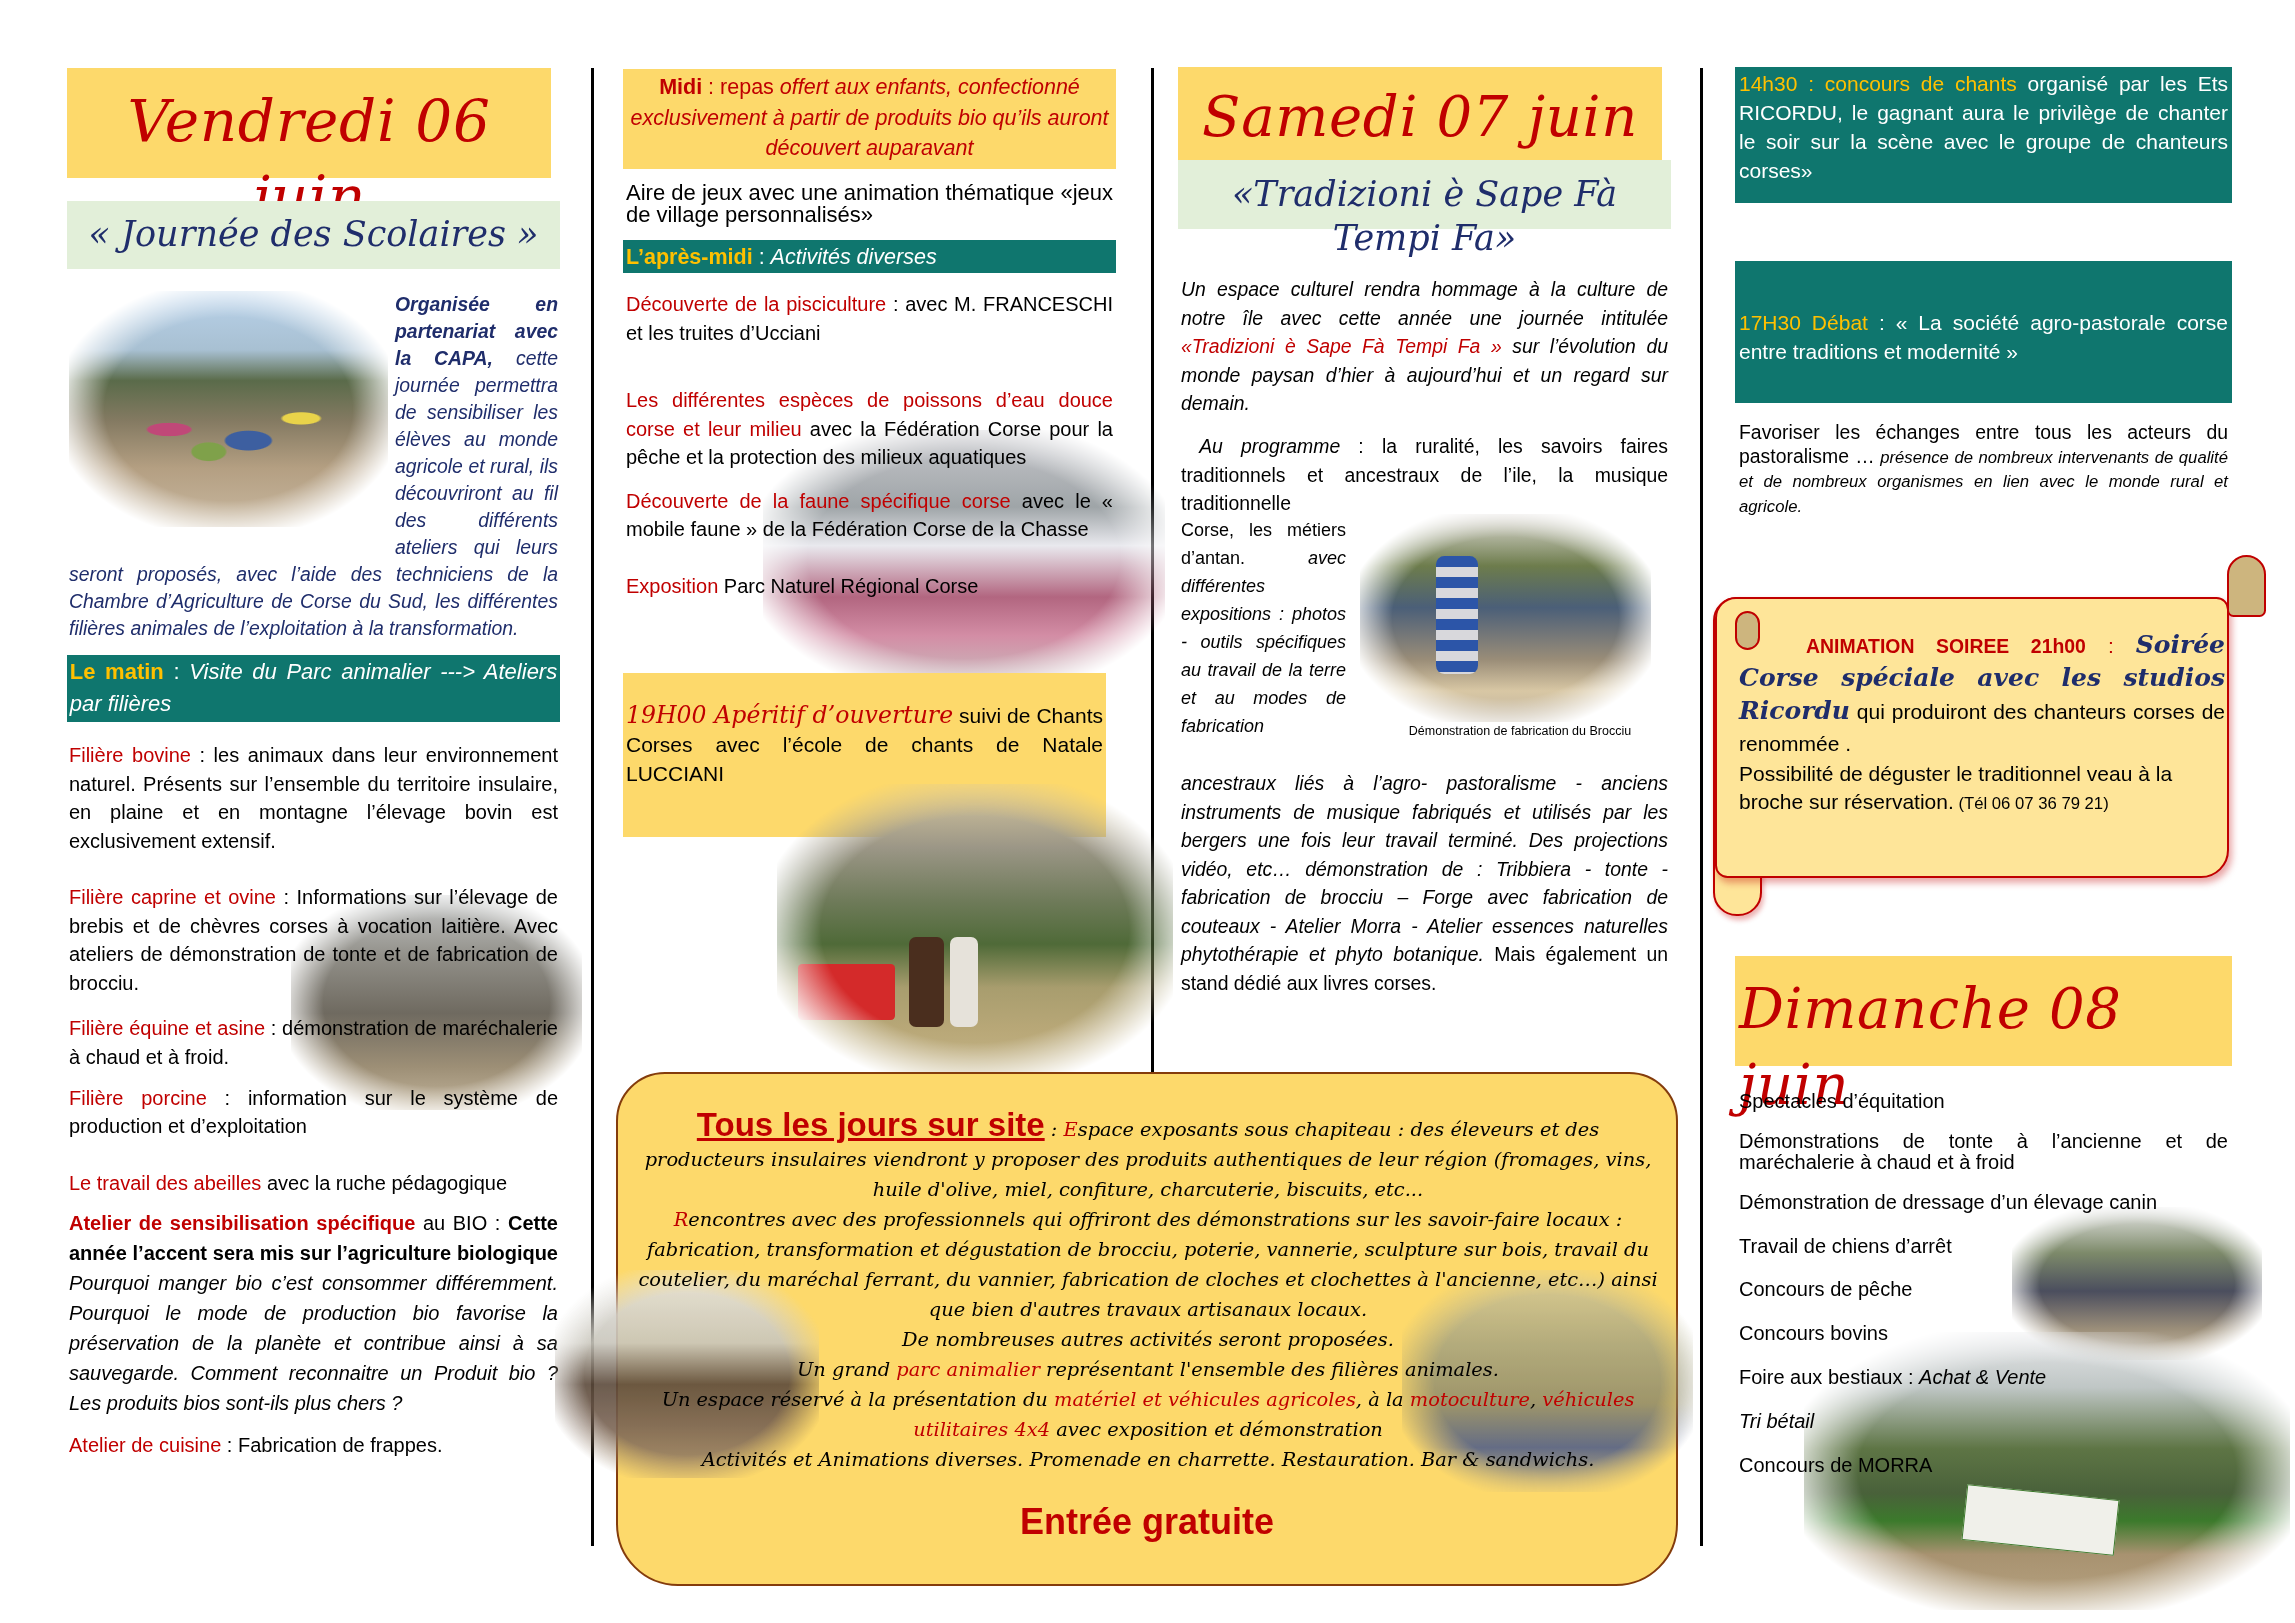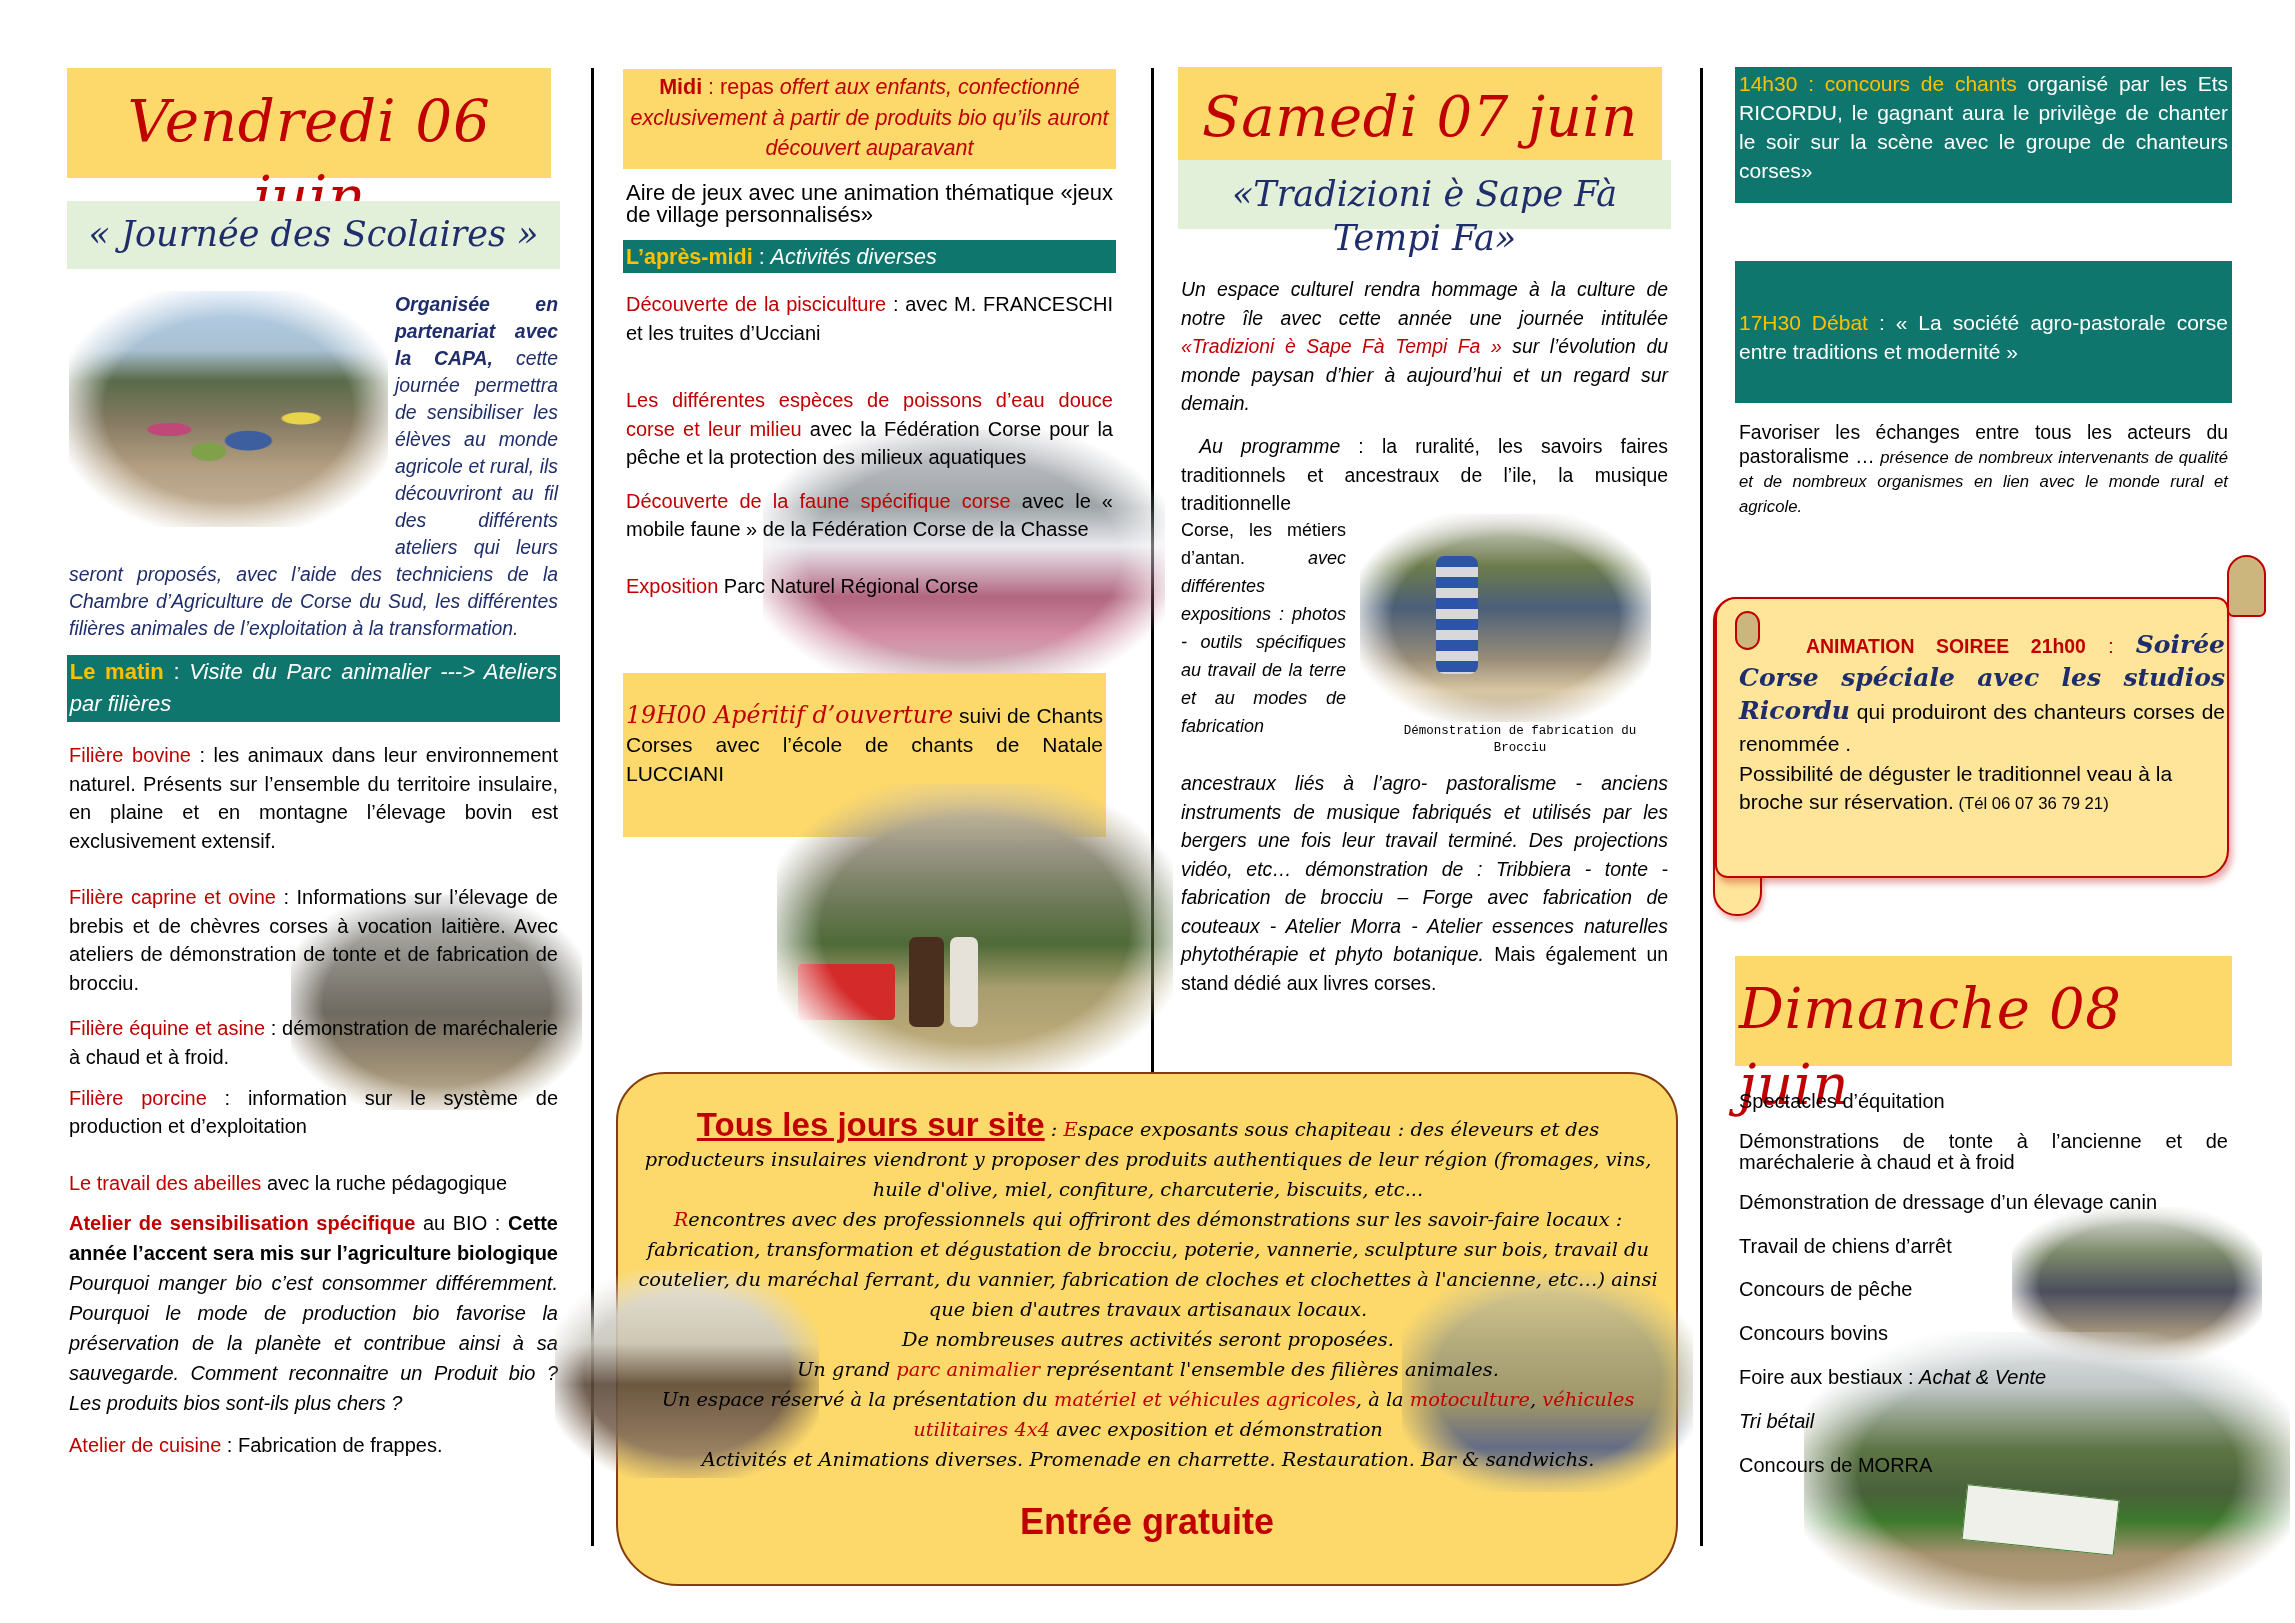--- a/index.html
+++ b/index.html
@@ -151,21 +151,21 @@
   <span>Un espace culturel rendra hommage à la culture de notre île avec cette année une journée intitulée </span><span class="red">«Tradizioni è Sape Fà Tempi Fa »</span><span> sur l’évolution du monde paysan d’hier à aujourd’hui et un regard sur demain.</span>
 </div>
 
 <div class="abs body-text" style="left:1181px; top:432px; width:487px; font-size:19.4px; line-height:28.5px;">
   &nbsp;<span class="it">Au programme</span><span> : la ruralité, les savoirs faires traditionnels et ancestraux de l’ile, la musique traditionnelle</span>
 </div>
 
 <div class="photo fade-mask" style="left:1360px; top:514px; width:291px; height:208px; background: linear-gradient(180deg,#e0dcd8 0%,#6d7c4c 25%,#4b5f78 45%,#9a8d78 70%,#d8c7a4 85%,#bfb39f 100%);">
   <div style="position:absolute; left:76px; top:42px; width:42px; height:118px; background: repeating-linear-gradient(180deg,#2c55a8 0 11px,#d8d8dc 11px 21px); border-radius:8.3px;"></div>
 </div>
-<div class="abs" style="left:1388px; top:723px; width:264px; text-align:center; font-family:Liberation Mono, monospace; font-size:12.5px; line-height:16.7px;">Démonstration de fabrication du Brocciu</div>
+<div class="abs" style="left:1388px; top:723px; width:264px; text-align:center; font-family:Liberation Sans, sans-serif; font-size:12.5px; line-height:16.7px;">Démonstration de fabrication du Brocciu</div>
 
 <div class="abs body-text" style="left:1181px; top:516px; width:165px; font-size:18px; line-height:28px;">
   <span>Corse, les métiers d’antan.</span>
   <span class="it">avec différentes expositions : photos - outils spécifiques au travail de la terre et au modes de fabrication</span>
 </div>
 
 <div class="abs body-text" style="left:1181px; top:769px; width:487px; font-size:19.4px; line-height:28.5px;">
   <span class="it">ancestraux liés à l’agro- pastoralisme - anciens instruments de musique fabriqués et utilisés par les bergers une fois leur travail terminé. Des projections vidéo, etc…  démonstration de : Tribbiera - tonte - fabrication de brocciu – Forge avec fabrication de couteaux  - Atelier Morra - Atelier essences naturelles phytothérapie et phyto botanique.</span><span> Mais également un stand dédié aux livres corses.</span>
 </div>
 

